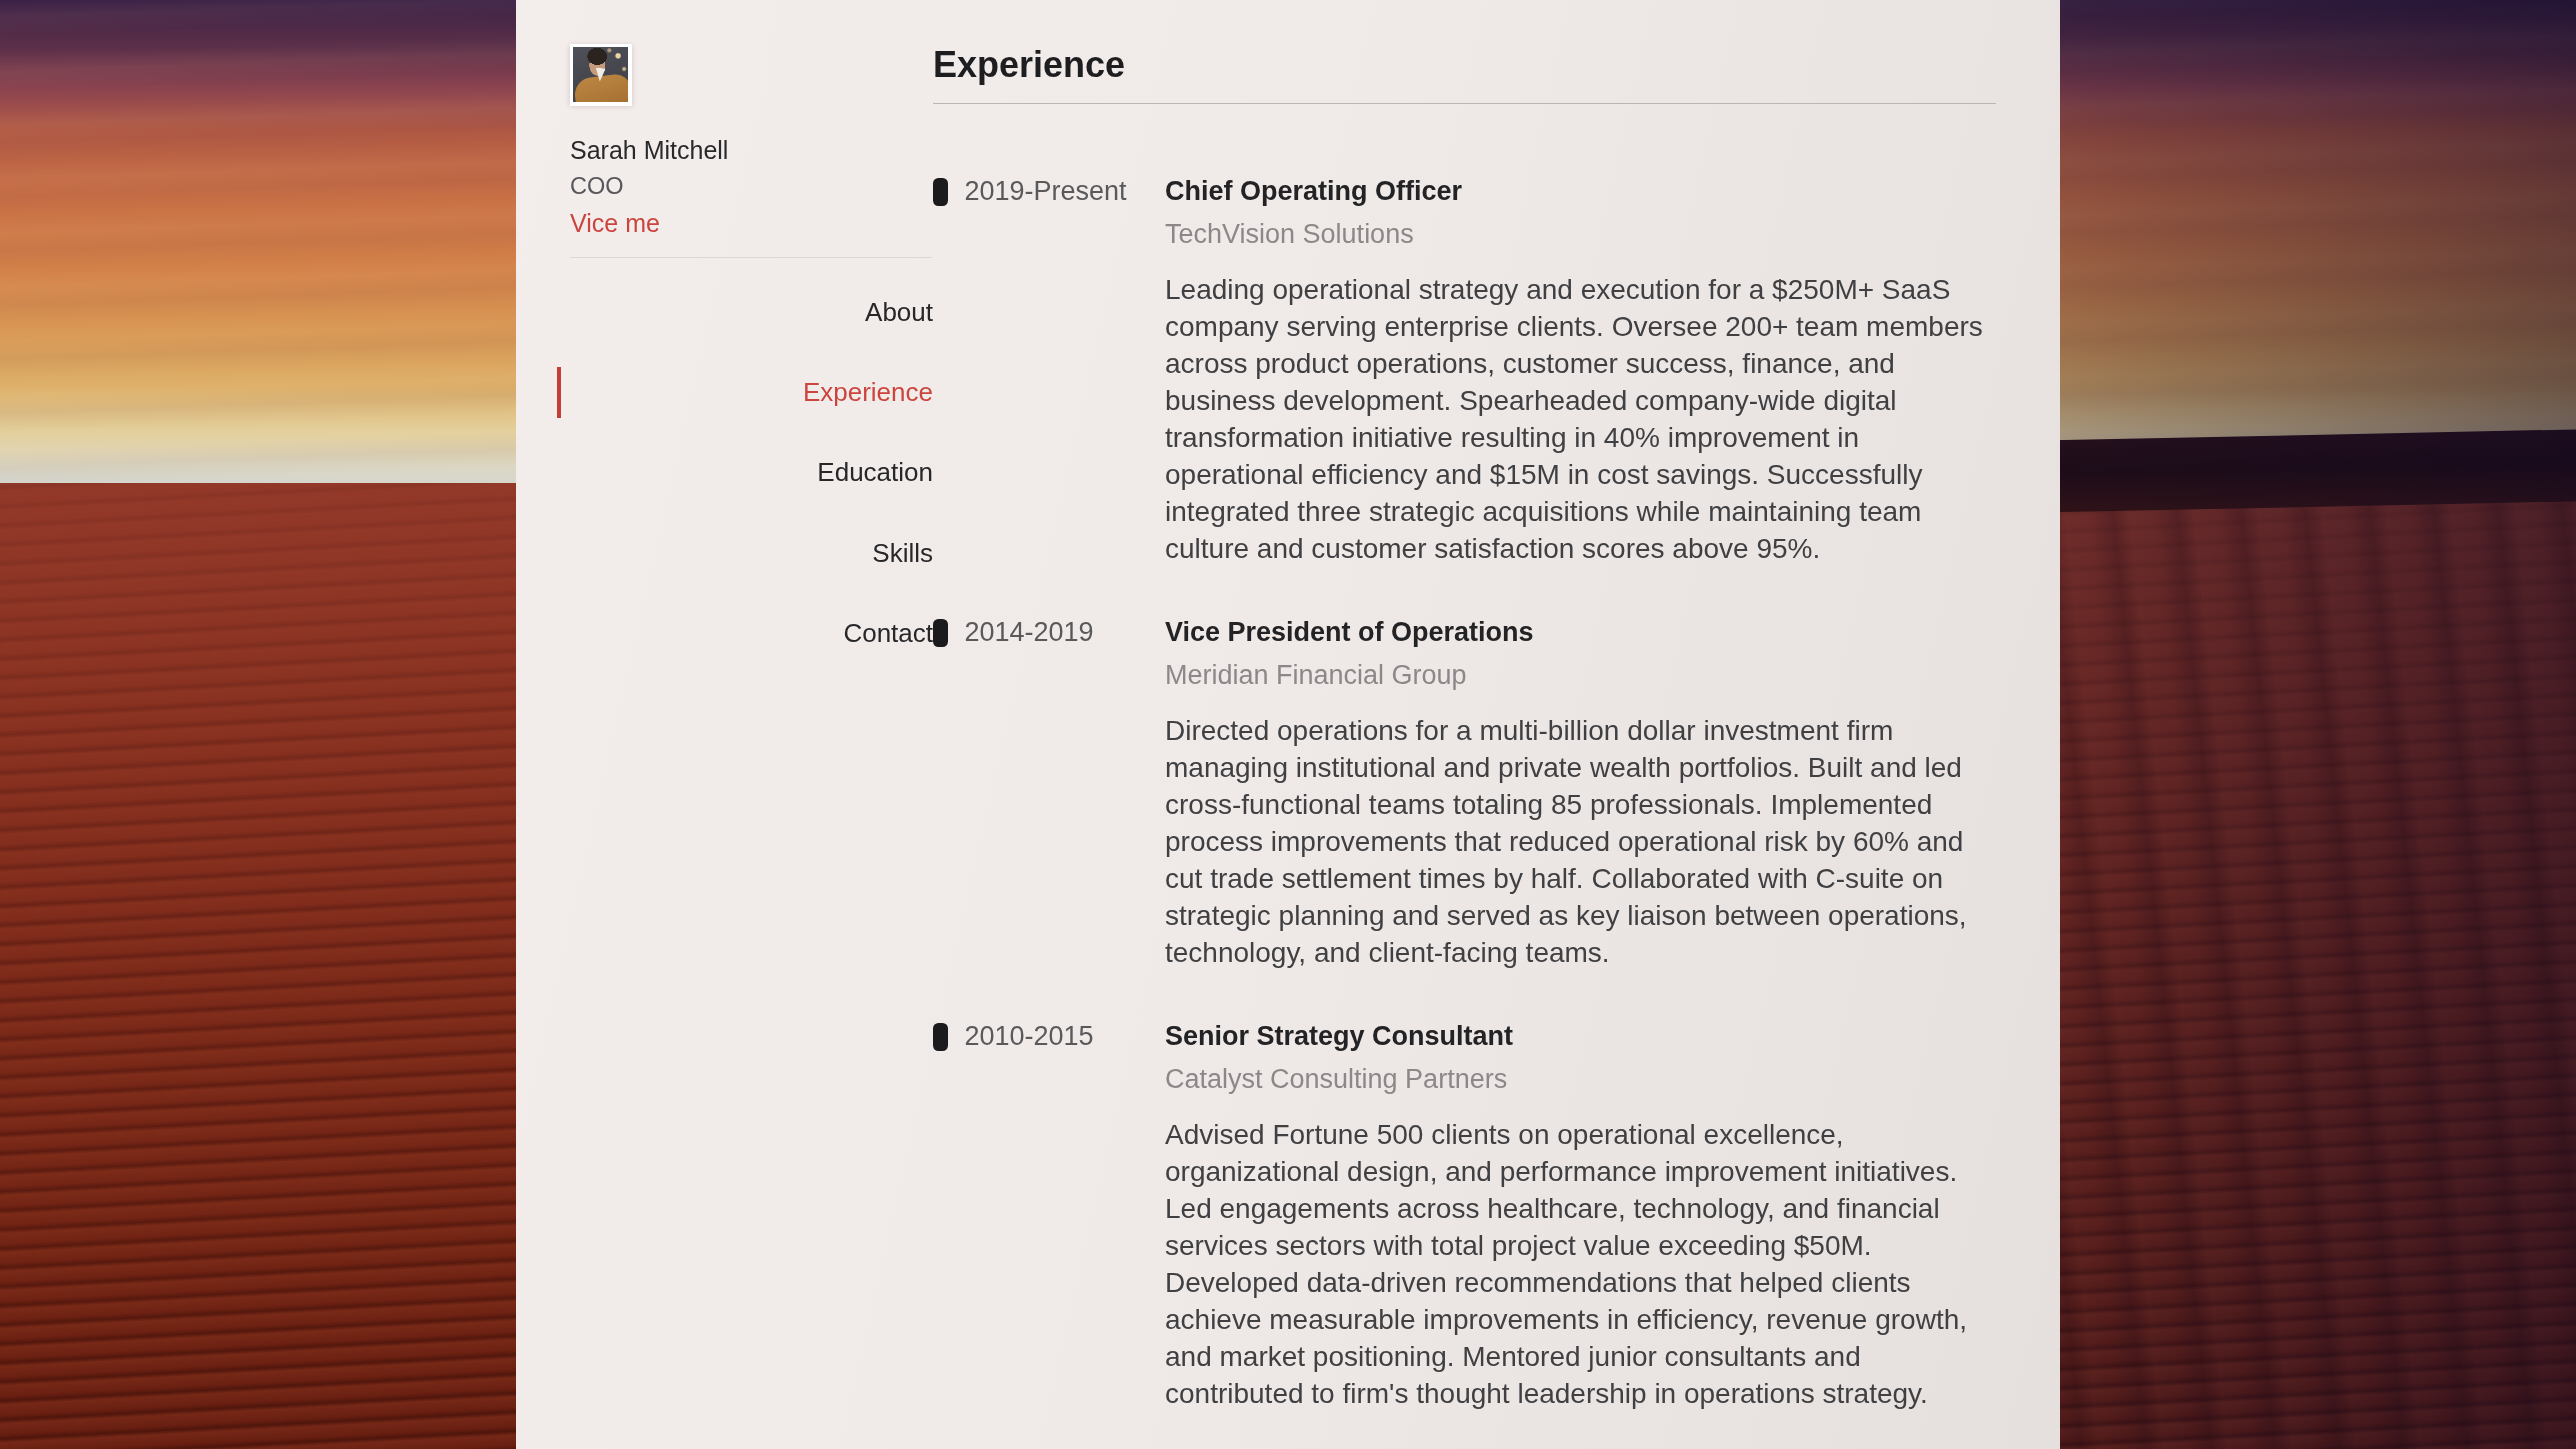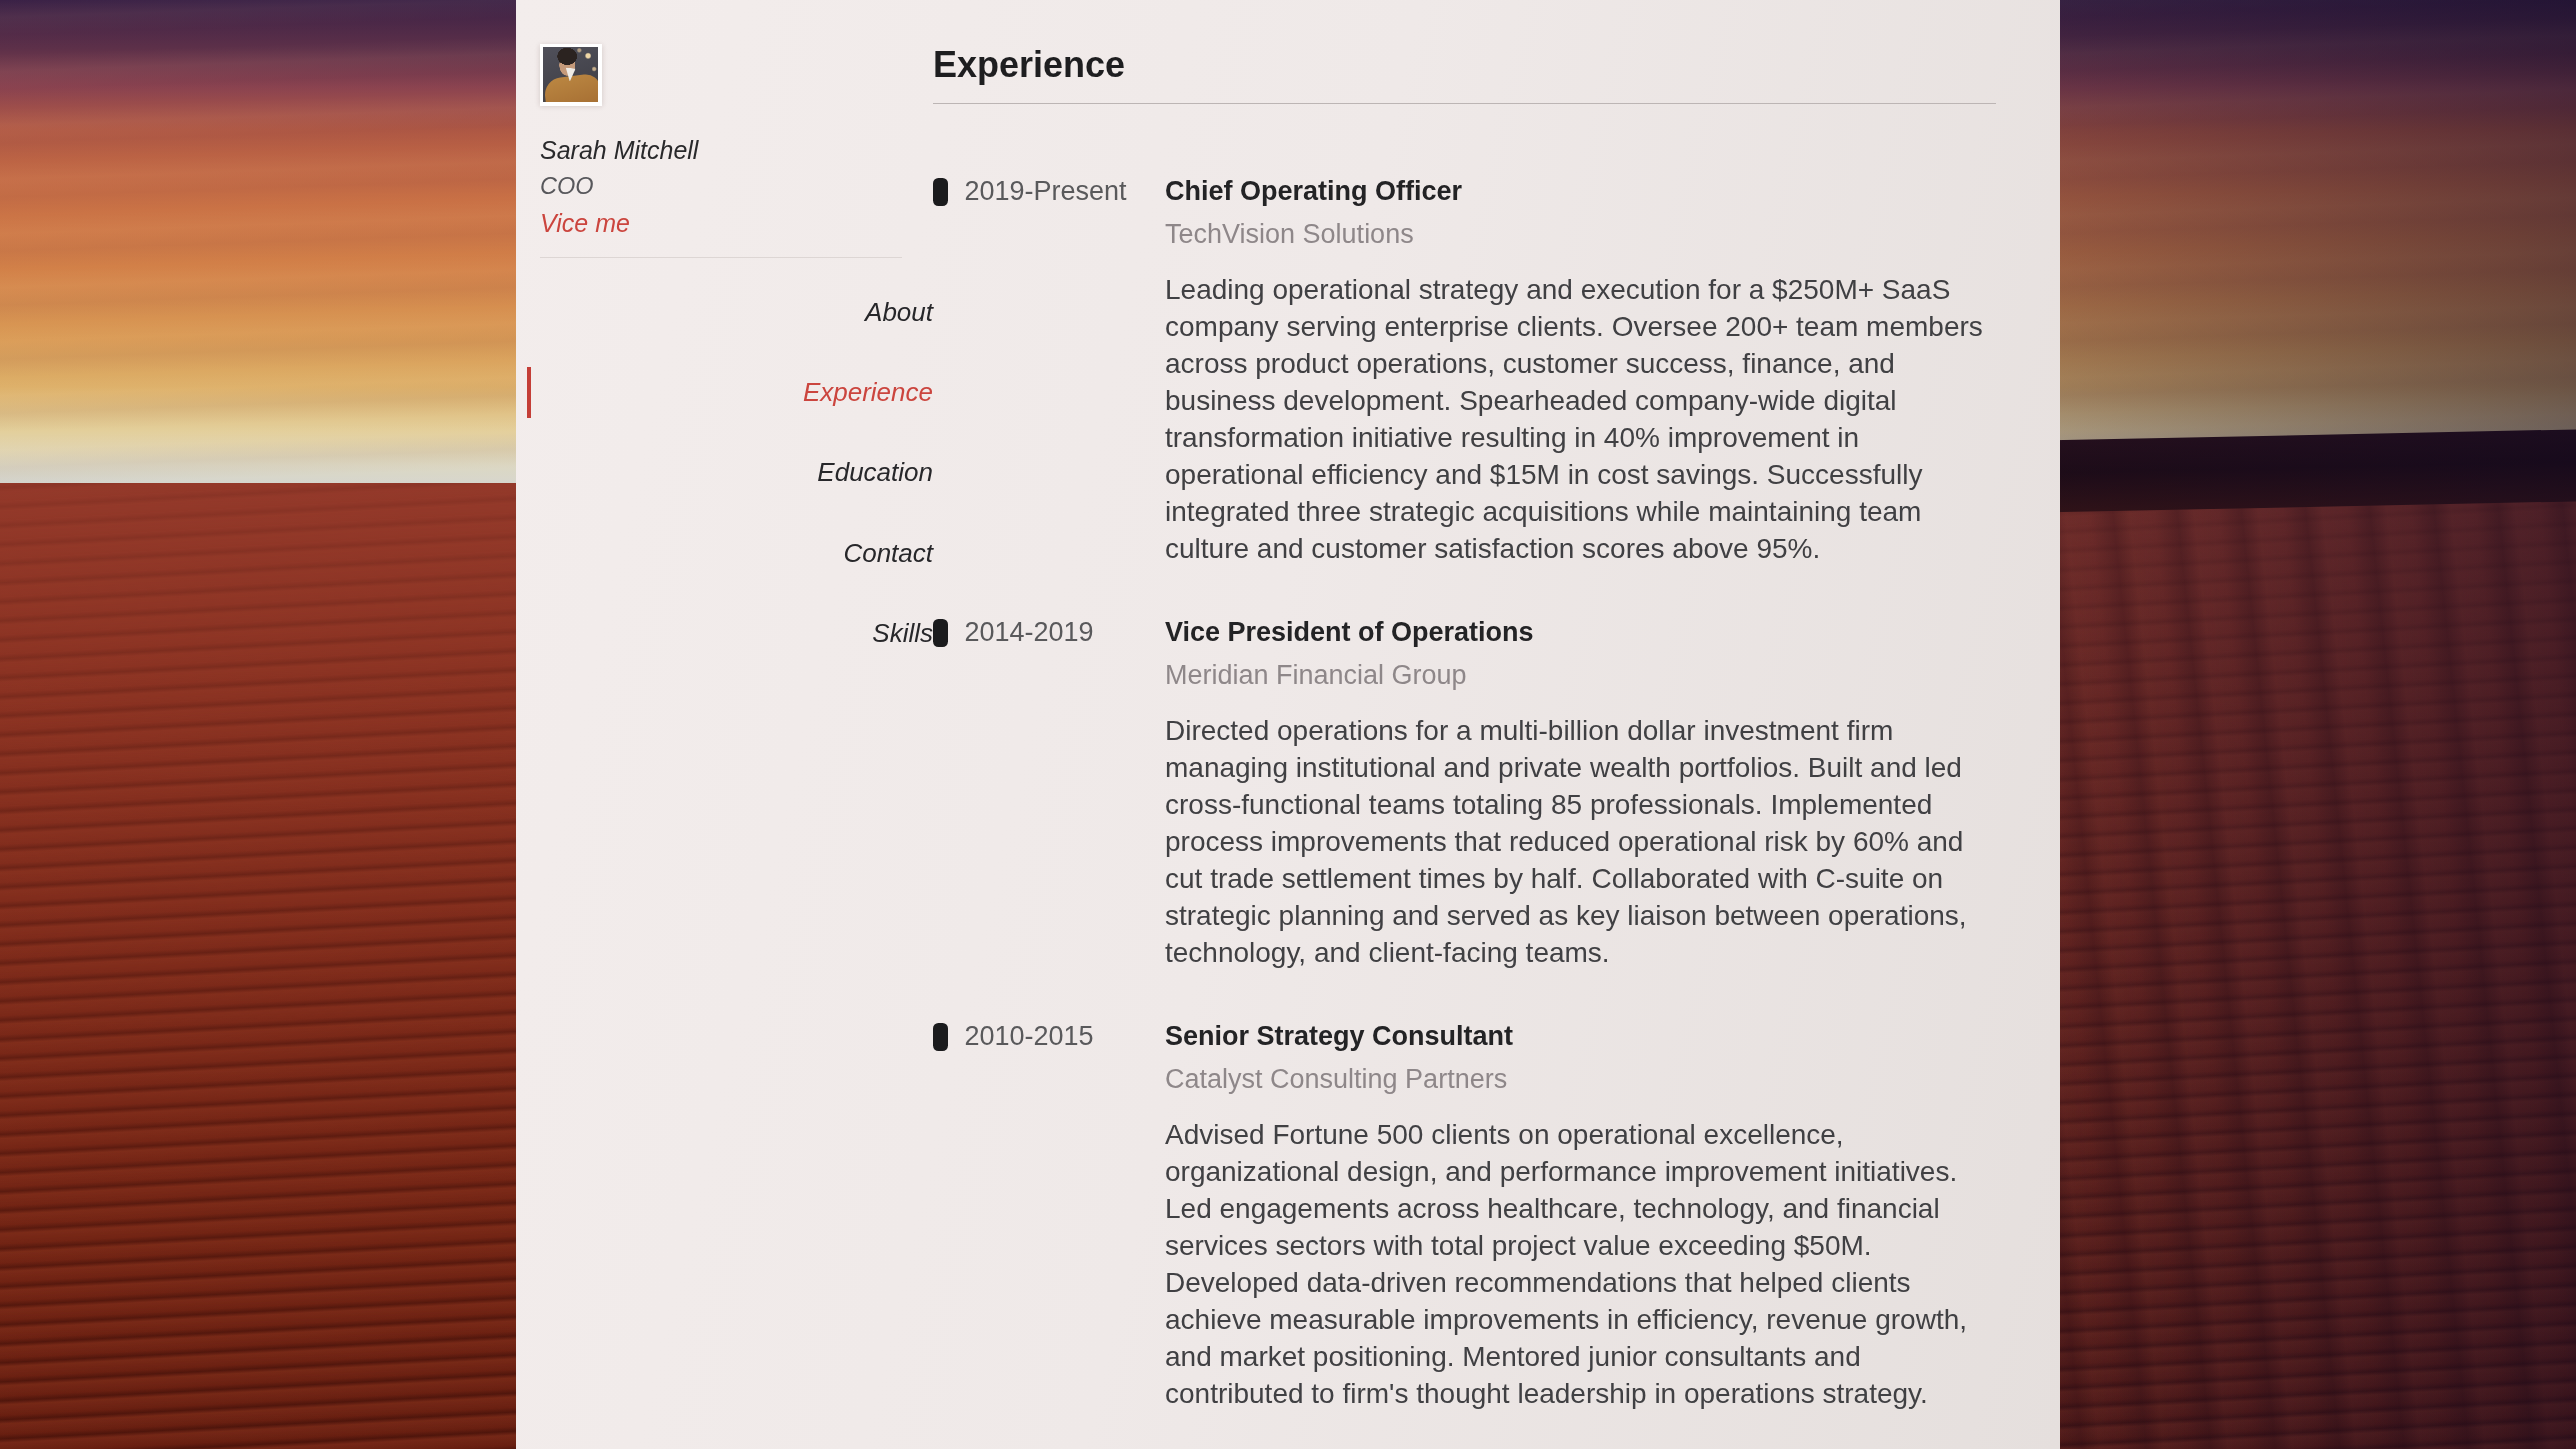--- a/index.html
+++ b/index.html
@@ -112,22 +112,21 @@
     background: linear-gradient(103deg, #f3edec 0%, #efe9e8 48%, #e5dfdd 100%);
     display: flex;
     box-sizing: border-box;
   }
 
   
   .sidebar {
     width: 417px;
     flex: none;
     box-sizing: border-box;
-    padding: 44px 0 0 24px;
-    font-style: italic;
+    padding: 44px 0 0 54px;
   }
   .photo {
     width: 55px;
     height: 55px;
     padding: 3.4px;
     background: #ffffff;
     box-shadow: 0 1.3px 5.4px rgba(60, 30, 20, 0.18);
   }
   .photo-img {
     position: relative;
@@ -300,22 +299,22 @@
       <div class="photo-img"></div>
     </div>
     <div class="profile-name">Sarah Mitchell</div>
     <div class="profile-role">COO</div>
     <a class="profile-email">Vice me</a>
     <hr class="side-divider">
     <nav class="nav">
       <a class="nav-item">About</a>
       <a class="nav-item active">Experience</a>
       <a class="nav-item">Education</a>
+      <a class="nav-item">Skills</a>
       <a class="nav-item">Contact</a>
-      <a class="nav-item">Skills</a>
     </nav>
   </aside>
 
   <main class="main">
 
     <section>
       <h2 class="section-title">Experience</h2>
       <hr class="section-divider">
 
       <div class="entries">

